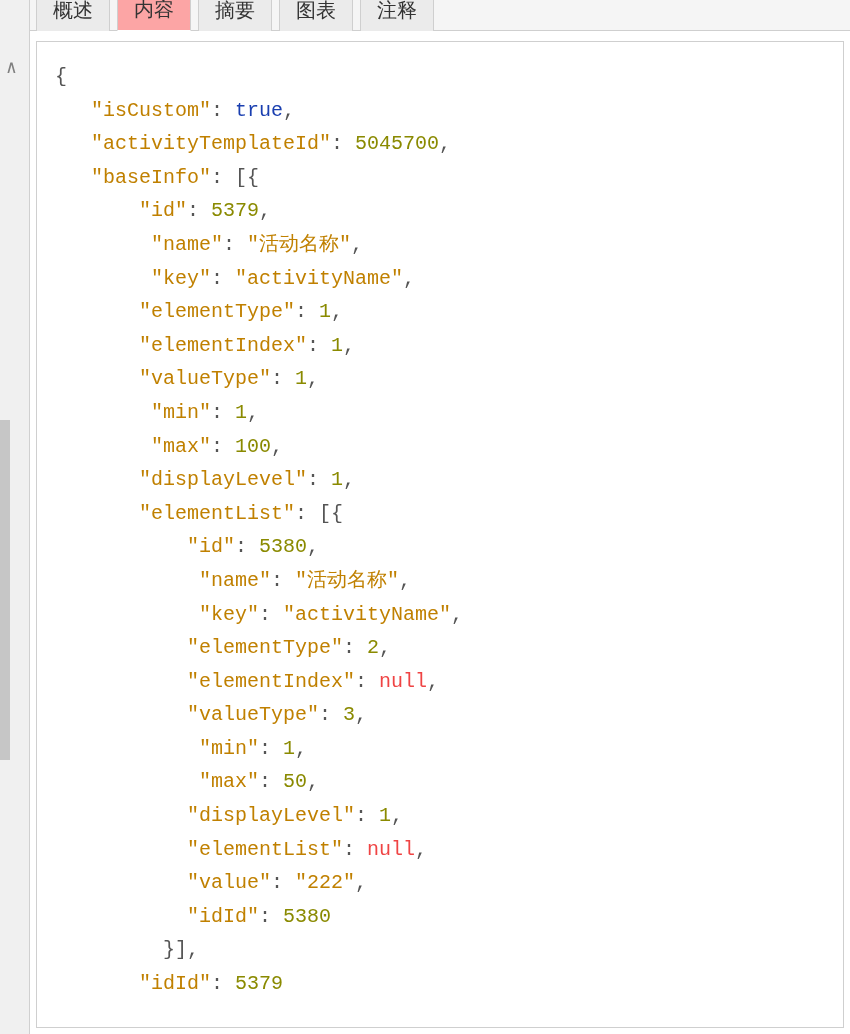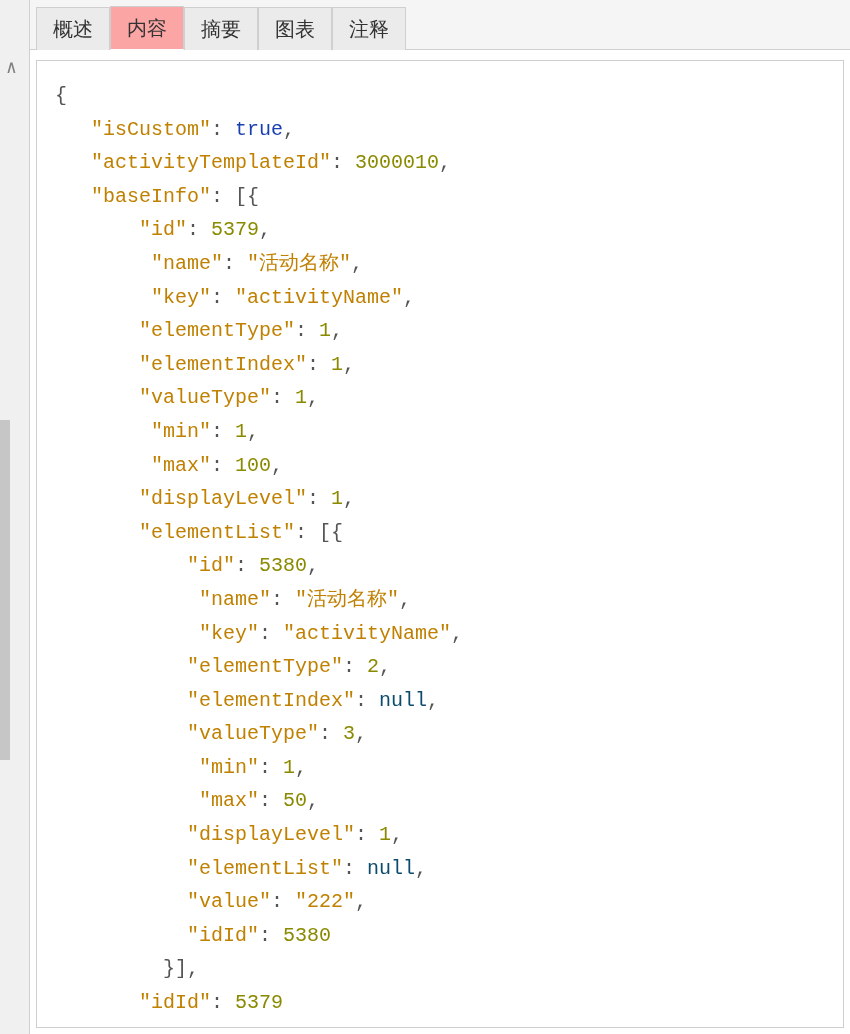--- a/index.html
+++ b/index.html
@@ -39,22 +39,22 @@
       flex: 1;
       display: flex;
       flex-direction: column;
       height: 100%;
     }
     .tabs {
       display: flex;
       background: #f5f5f5;
       border-bottom: 1px solid #cfcfcf;
       padding: 4px 6px 0 6px;
-      gap: 0;
-      height: 50px;
+      gap: 7px;
+      height: 31px;
       align-items: flex-end;
     }
     .tab {
       padding: 8px 16px 7px 16px;
       border: 1px solid #cfcfcf;
       background: #ebebeb;
       color: #333;
       font-size: 20px;
       cursor: pointer;
       position: relative;
@@ -79,21 +79,21 @@
       white-space: pre;
       line-height: 1.68;
       font-family: Consolas, "Courier New", "SimSun", monospace;
       font-size: 20px;
       color: #333;
     }
     .k { color: #c08000; }
     .s { color: #c08000; }
     .n { color: #8a8a00; }
     .b { color: #1a3fb0; margin-top: 32px; }
-    .nl { color: #0c4a6e; }
+    .nl { color: #ef4444; }
     .p { color: #555; }
   </style>
 </head>
 <body>
 
 <div class="left-gutter">
   <div class="scroll-indicator">∧</div>
   <div class="scroll-thumb"></div>
 </div>
 
@@ -101,21 +101,21 @@
   <div class="tabs">
     <div class="tab">概述</div>
     <div class="tab active">内容</div>
     <div class="tab">摘要</div>
     <div class="tab">图表</div>
     <div class="tab">注释</div>
   </div>
   <div class="content-wrap">
     <div class="content" id="json-view"><span class="p">{</span>
    <span class="k">"isCustom"</span><span class="p">: </span><span class="b">true</span><span class="p">,</span>
-   <span class="k">"activityTemplateId"</span><span class="p">: </span><span class="n">3000010</span><span class="p">,</span>
+   <span class="k">"activityTemplateId"</span><span class="p">: </span><span class="n">5045700</span><span class="p">,</span>
    <span class="k">"baseInfo"</span><span class="p">: [{</span>
        <span class="k">"id"</span><span class="p">: </span><span class="n">5379</span><span class="p">,</span>
         <span class="k">"name"</span><span class="p">: </span><span class="s">"活动名称"</span><span class="p">,</span>
         <span class="k">"key"</span><span class="p">: </span><span class="s">"activityName"</span><span class="p">,</span>
        <span class="k">"elementType"</span><span class="p">: </span><span class="n">1</span><span class="p">,</span>
        <span class="k">"elementIndex"</span><span class="p">: </span><span class="n">1</span><span class="p">,</span>
        <span class="k">"valueType"</span><span class="p">: </span><span class="n">1</span><span class="p">,</span>
         <span class="k">"min"</span><span class="p">: </span><span class="n">1</span><span class="p">,</span>
         <span class="k">"max"</span><span class="p">: </span><span class="n">100</span><span class="p">,</span>
        <span class="k">"displayLevel"</span><span class="p">: </span><span class="n">1</span><span class="p">,</span>

